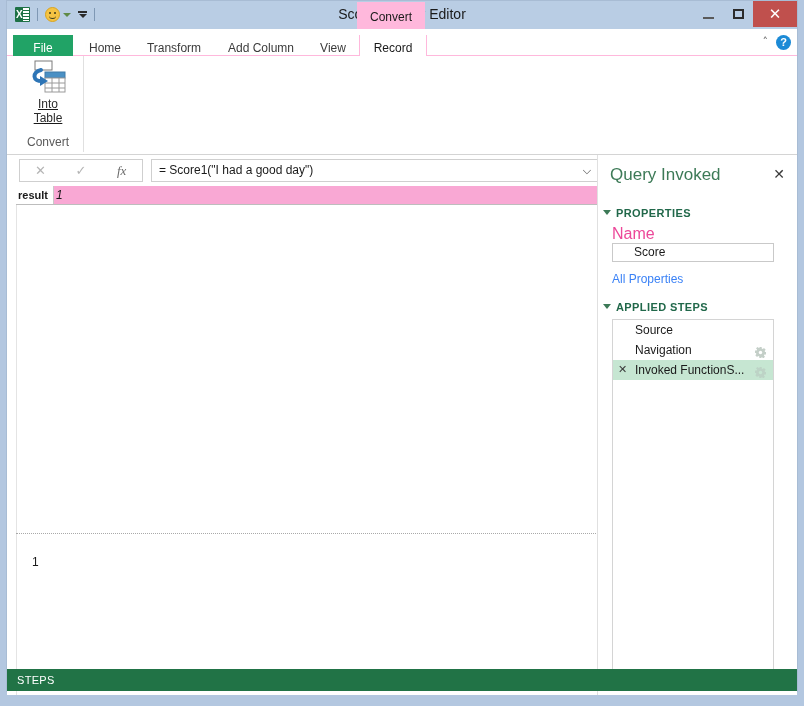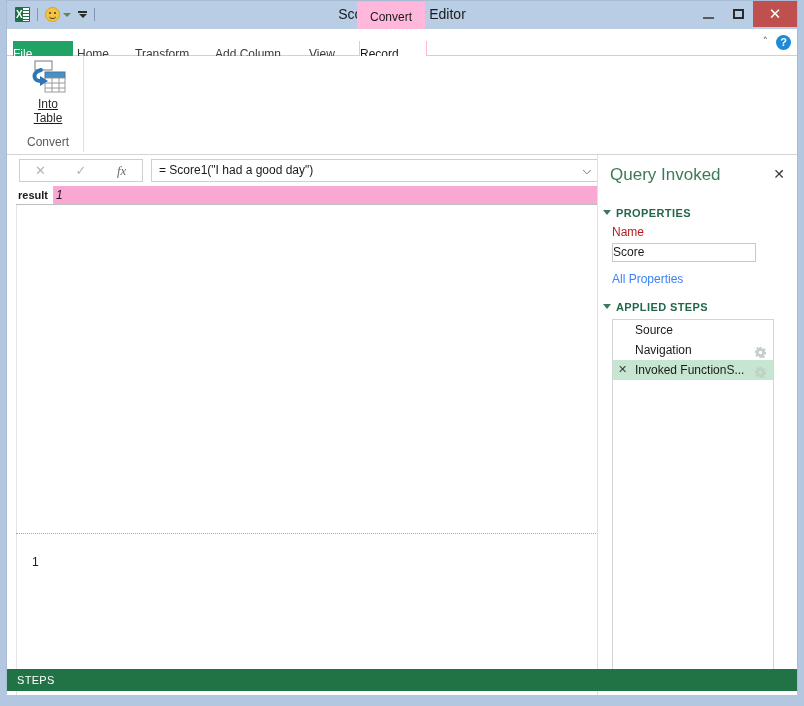--- a/index.html
+++ b/index.html
@@ -55,22 +55,22 @@
     background:#ffb8dc;color:#1a1a1a;font-size:12px;
     display:flex;align-items:center;justify-content:center;
   }
 
   
   .tabstrip{
     position:relative;height:26px;background:#ffffff;
     border-bottom:1px solid #ffb8dc;
   }
   .tab{
-    position:absolute;top:12px;height:26px;line-height:26px;
-    text-align:left;font-size:12px;color:#3b3b3b;cursor:default;
+    position:absolute;top:6px;height:26px;line-height:26px;
+    text-align:center;font-size:12px;color:#3b3b3b;cursor:default;
     box-sizing:border-box;
   }
   .tab.file{left:6px;width:60px;background:#21a366;color:#ffffff;}
   .tab.active{
     background:#ffffff;color:#1a1a1a;
     border-left:1px solid #ffb8dc;border-right:1px solid #ffb8dc;
     border-bottom:1px solid #ffffff;
   }
   .ribbon-ctl{position:absolute;right:6px;top:0;height:26px;display:flex;align-items:center;gap:8px;}
   .chev-up{font-size:11px;color:#666;font-family:"DejaVu Sans",sans-serif;line-height:26px;}
@@ -129,25 +129,25 @@
 
   
   .qs{
     position:absolute;right:0;top:0;bottom:0;width:200px;background:#ffffff;
     border-left:1px solid #e0e0e0;box-sizing:border-box;
   }
   .qs-title{position:absolute;left:12px;top:10px;font-size:17px;color:#3d7a57;}
   .qs-close{position:absolute;right:12px;top:12px;font-size:14px;color:#3a3a3a;font-family:"DejaVu Sans",sans-serif;line-height:14px;}
   .sec{position:absolute;left:5px;font-size:11px;font-weight:bold;color:#21684a;letter-spacing:.4px;}
   .sec .tri{display:inline-block;width:0;height:0;border-left:4px solid transparent;border-right:4px solid transparent;border-top:5px solid #3d7a57;margin-right:5px;vertical-align:2px;}
-  .lbl-name{position:absolute;left:14px;top:70px;font-size:12px;color:#b91c1c;}
+  .lbl-name{position:absolute;left:14px;top:70px;font-size:16px;color:#ec4899;}
   .inp-name{
-    position:absolute;left:14px;top:88px;width:144px;height:19px;
+    position:absolute;left:14px;top:88px;width:162px;height:19px;
     border:1px solid #c9c9c9;background:#fff;box-sizing:border-box;
-    font-size:12px;color:#1a1a1a;padding:0 0;line-height:17px;
+    font-size:12px;color:#1a1a1a;padding:0 21px;line-height:17px;
     font-family:"Liberation Sans",sans-serif;
   }
   .link-all{position:absolute;left:14px;top:117px;font-size:12px;color:#3b82f6;}
   .steps{
     position:absolute;left:14px;top:164px;width:162px;bottom:14px;
     border:1px solid #d4d4d4;background:#ffffff;box-sizing:border-box;
   }
   .step{
     position:relative;height:20px;line-height:20px;font-size:12px;color:#1a1a1a;
     padding-left:22px;box-sizing:border-box;

